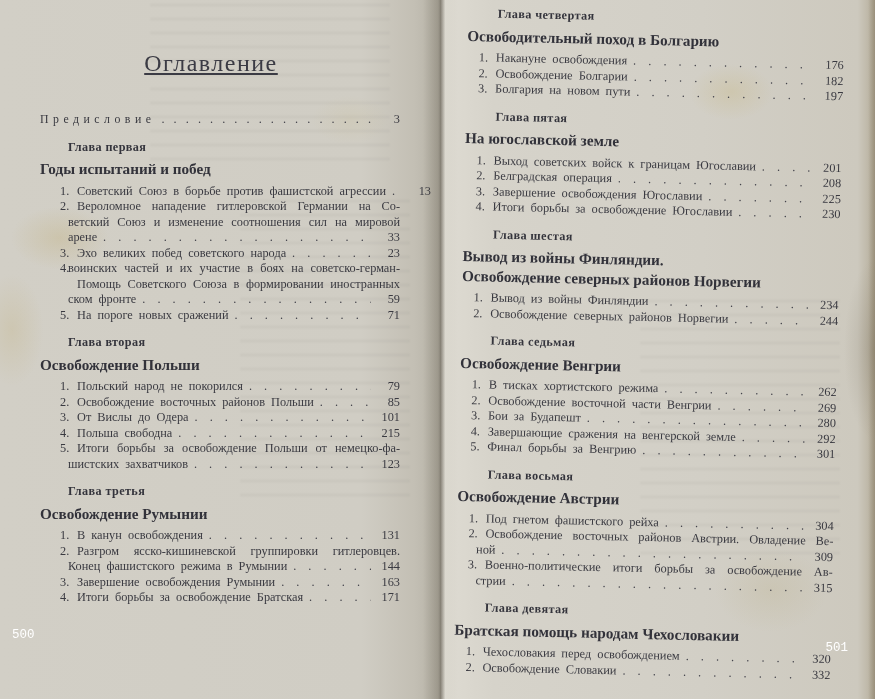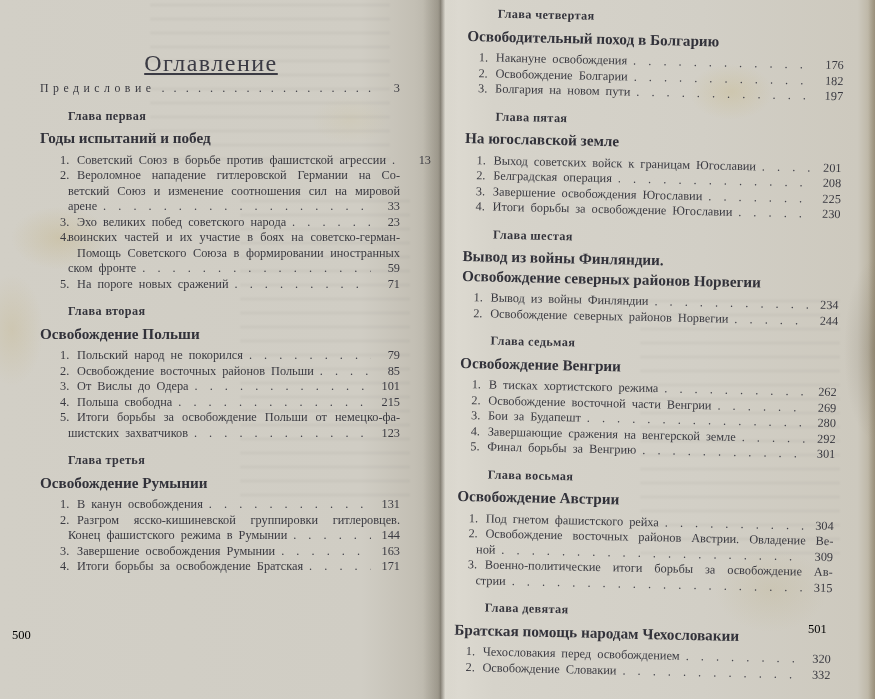--- a/index.html
+++ b/index.html
@@ -45,21 +45,21 @@
 
   
   .toc-title {
     position:absolute; left:140px; top:50px; width:142px; z-index:2;
     font-size:24px; letter-spacing:1.5px; text-align:center; color:#3b3b44;text-decoration:underline;
   }
   .content { position:absolute; z-index:2; font-size:12.3px; line-height:15.5px; }
   .content-left  { left:40px;  top:0; width:360px; }
   .content-right { left:468px; top:6px; width:377px; transform:rotate(1.25deg); transform-origin:0 0; }
 
-  .preface-row { display:flex; align-items:flex-end; margin-top:81px; }
+  .preface-row { display:flex; align-items:flex-end; margin-top:112px; }
   .preface-label { letter-spacing:4.5px; font-size:11.8px; white-space:nowrap; }
 
   .section { margin-top:12px; }
   .section:first-of-type { margin-top:12px; }
   .content-right .section:first-of-type { margin-top:0; }
   .chapter-heading { font-weight:bold; font-size:12.2px; letter-spacing:.4px; margin:0 0 4px 28px; color:#34343c; }
   .content-right .chapter-heading { margin-left:30px; }
   .section-title { font-weight:bold; font-size:15.2px; line-height:19.5px; color:#32323a; margin-bottom:5px; }
   .items { }
   .item { display:flex; }
@@ -69,23 +69,23 @@
   .content-right .items-indent { margin-left:12px; }
   .line { word-spacing:3px; }
   .line.fill { text-align:justify; text-align-last:justify; }
   .line.cont { margin-left:-9px; }
   .line.last { display:flex; align-items:baseline; }
   .txt { white-space:nowrap; }
   .leader { flex:1 1 auto; overflow:hidden; white-space:nowrap; margin:0 3px 0 6px;
             letter-spacing:3px; min-width:10px; color:#43434b; }
   .pg { flex:0 0 auto; min-width:26px; text-align:right; white-space:nowrap; }
 
-  .folio { position:absolute; z-index:3; font-size:12.5px; color:#000000; }
+  .folio { position:absolute; z-index:3; font-size:12.5px; color:#ffffff;font-family:Liberation Mono, monospace; }
   .folio-left  { left:12px;  top:628px; }
-  .folio-right { left:808px; top:622px; width:40px; }
+  .folio-right { left:808px; top:641px; width:40px; text-align:right; }
 </style>
 </head>
 <body>
 
 <div class="spread" style="--ink: #3a3a41;">
 
   <div class="page page-left"></div>
   <div class="page page-right"></div>
   <div class="gutter"></div>
   <div class="edge-right"></div>

